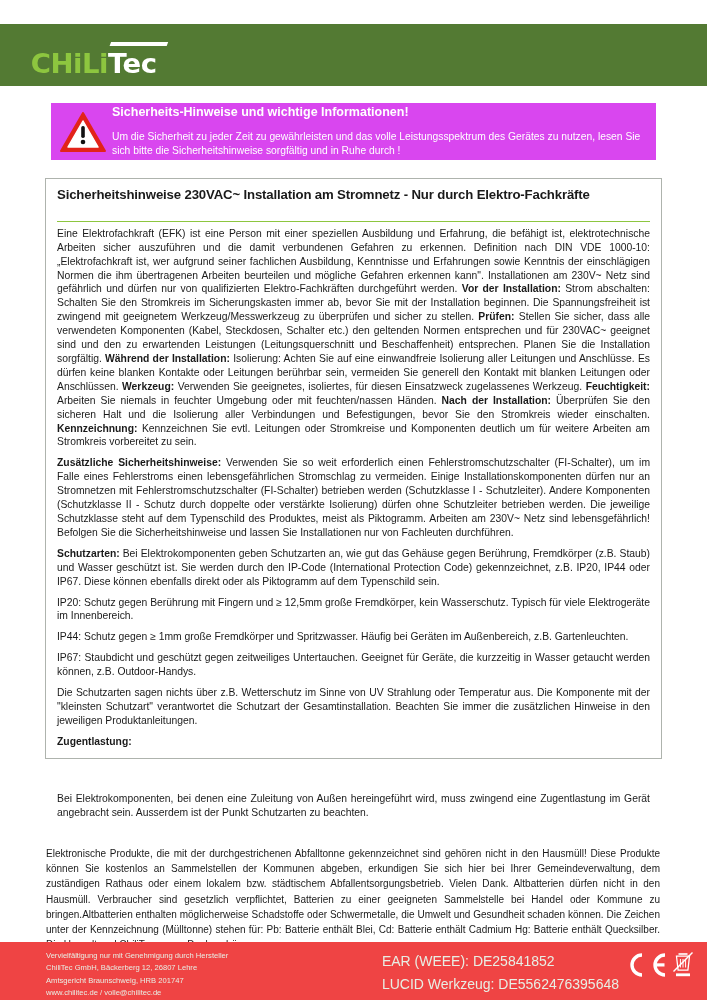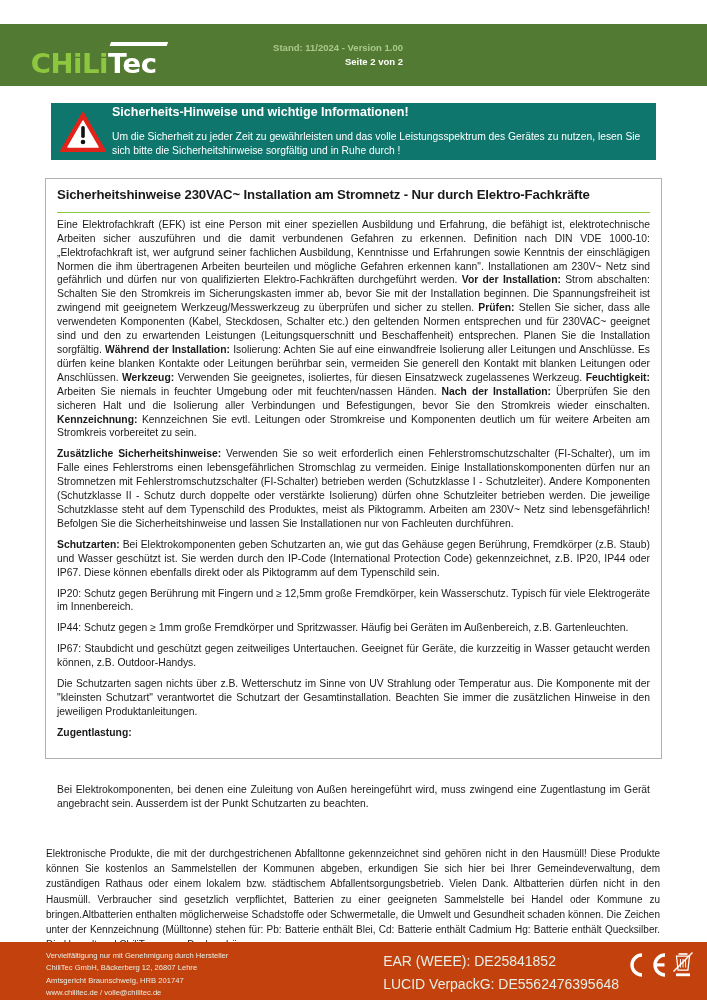--- a/index.html
+++ b/index.html
@@ -98,21 +98,21 @@
     line-height: 1.5;
   }
 
   
   .warn-box {
     position: absolute;
     left: 51px;
     top: 103px;
     width: 605px;
     height: 57px;
-    background: #0f766e;
+    background: #d946ef;
     display: flex;
     align-items: center;
     box-sizing: border-box;
     padding: 0 6px;
   }
   .warn-icon {
     width: 52px;
     height: 44px;
     flex: 0 0 52px;
     display: flex;
@@ -144,21 +144,21 @@
     height: 581px;
     border: 1px solid #aeb3ad;
     box-sizing: border-box;
     background: #ffffff;
     padding: 8px 11px 10px 11px;
   }
   .section-title {
     font-size: 13.2px;
     font-weight: bold;
     line-height: 1.2;
-    padding-bottom: 9px;
+    padding-bottom: 18px;
     border-bottom: 1.5px solid #8dc63f;
     margin-bottom: 5px;
     letter-spacing: -0.15px;
   }
   .para {
     font-size: 10.35px;
     line-height: 1.345;
     text-align: justify;
     margin: 0 0 7px 0;
     hyphens: auto;
@@ -179,21 +179,21 @@
     color: #1a1a1a;
   }
 
   
   .footer {
     position: absolute;
     left: 0;
     top: 942px;
     width: 707px;
     height: 58px;
-    background: #c2410c;
+    background: #ef4444;
     color: #e8eee4;
     display: flex;
     align-items: flex-start;
     box-sizing: border-box;
     padding: 8px 12px 0 46px;
   }
   .footer-left {
     font-size: 7.6px;
     line-height: 1.62;
   }
@@ -217,24 +217,20 @@
   }
 </style>
 </head>
 <body>
 
 <div class="header">
   <div class="logo-wrap">
     <div class="logo">
       <span class="chili">CHiLi</span><span class="tec">Tec</span>
     </div>
-  </div>
-  <div class="header-meta">
-    <div class="header-stand">Stand: 11/2024 - Version 1.00</div>
-    <div class="header-page">Seite 2 von 2</div>
   </div>
 </div>
 
 <div class="warn-box">
   <div class="warn-icon">
     <svg width="46" height="40" viewBox="0 0 46 40" aria-hidden="true">
       <polygon points="23,1 45,39 1,39" fill="#e2231a" stroke="#e2231a" stroke-width="2" stroke-linejoin="round"></polygon>
       <polygon points="23,9 38,35 8,35" fill="#ffffff" stroke="#ffffff" stroke-width="1.5" stroke-linejoin="round"></polygon>
       <rect x="21.2" y="14" width="3.6" height="12" rx="1.7" fill="#111111"></rect>
       <circle cx="23" cy="30" r="2.3" fill="#111111"></circle>
@@ -266,21 +262,21 @@
 <div class="footer">
   <div class="footer-left">
       <div>Vervielfältigung nur mit Genehmigung durch Hersteller</div>
       <div>ChiliTec GmbH, Bäckerberg 12, 26807 Lehre</div>
       <div>Amtsgericht Braunschweig, HRB 201747</div>
       <div>www.chilitec.de / volle@chilitec.de</div>
     </div>
   <div class="footer-right">
     <div class="footer-reg">
         <div>EAR (WEEE): DE25841852</div>
-        <div>LUCID VerpackG: DE5562476395648</div>
+        <div>LUCID Werkzeug: DE5562476395648</div>
         <div>GRS (UBA-Register) Nr.: 38527092</div>
       </div>
     <div class="mark-icons">
       <span>
         <svg width="44" height="28" viewBox="0 0 44 28" aria-hidden="true">
           <path d="M17 4 A10 10 0 1 0 17 24" stroke="#ffffff" stroke-width="3.4" fill="none"></path>
           <path d="M40 4 A10 10 0 1 0 40 24" stroke="#ffffff" stroke-width="3.4" fill="none"></path>
           <rect x="30" y="12.3" width="9.5" height="3.2" fill="#ffffff"></rect>
         </svg>
       </span>

